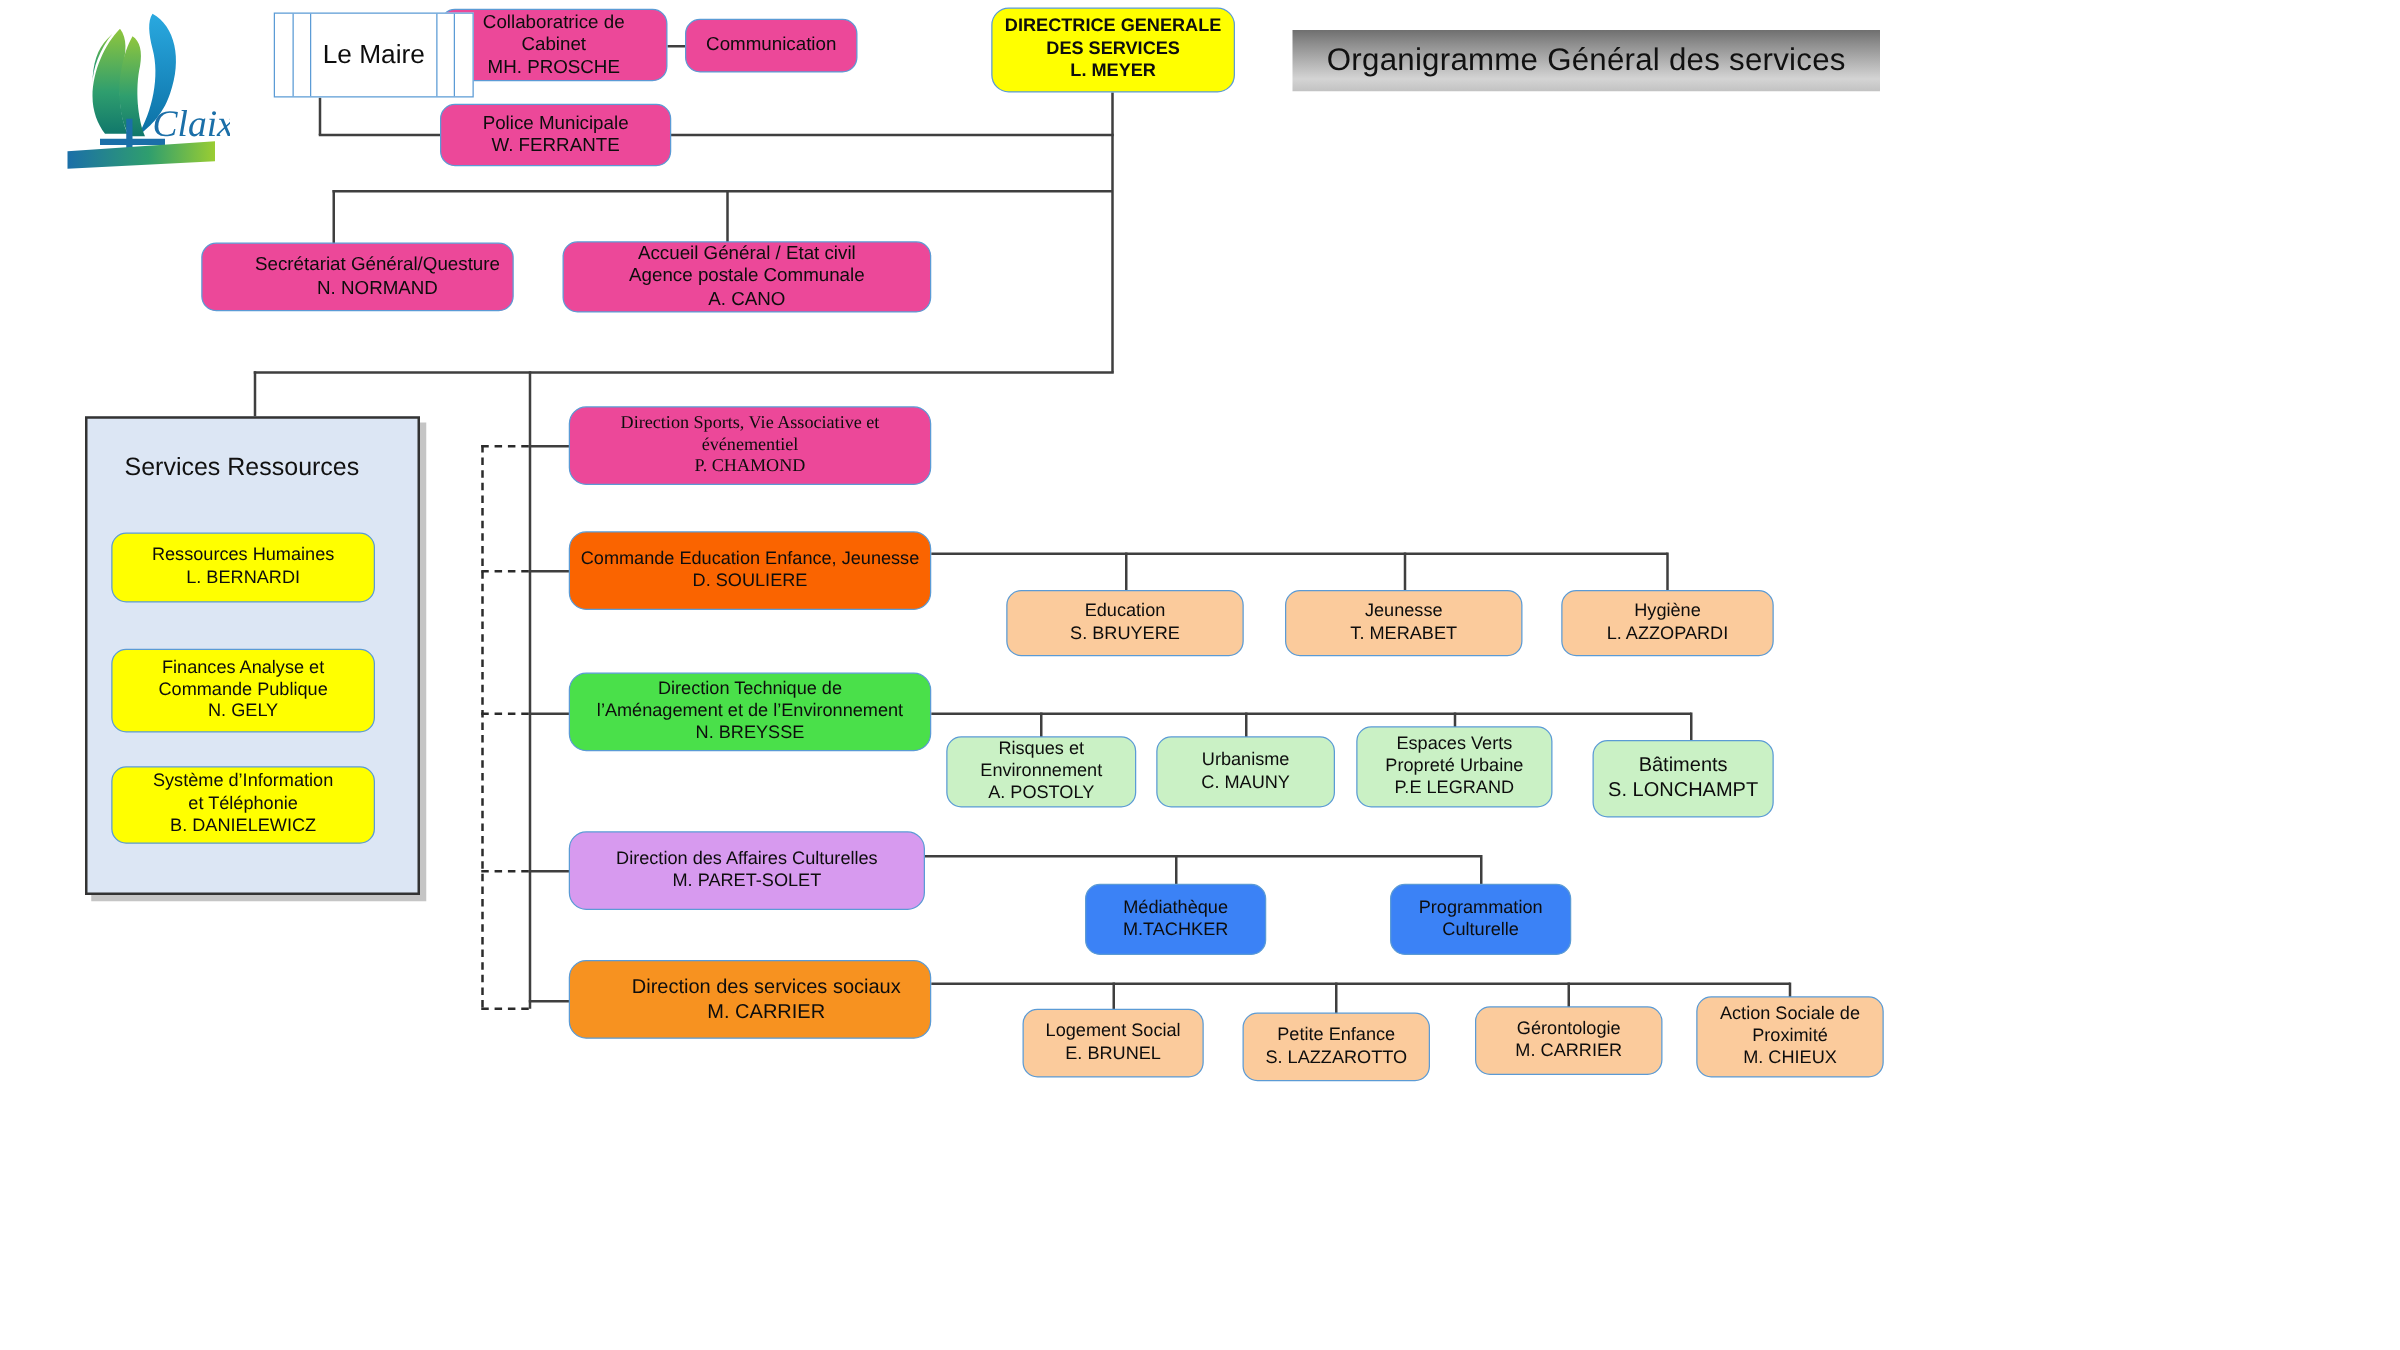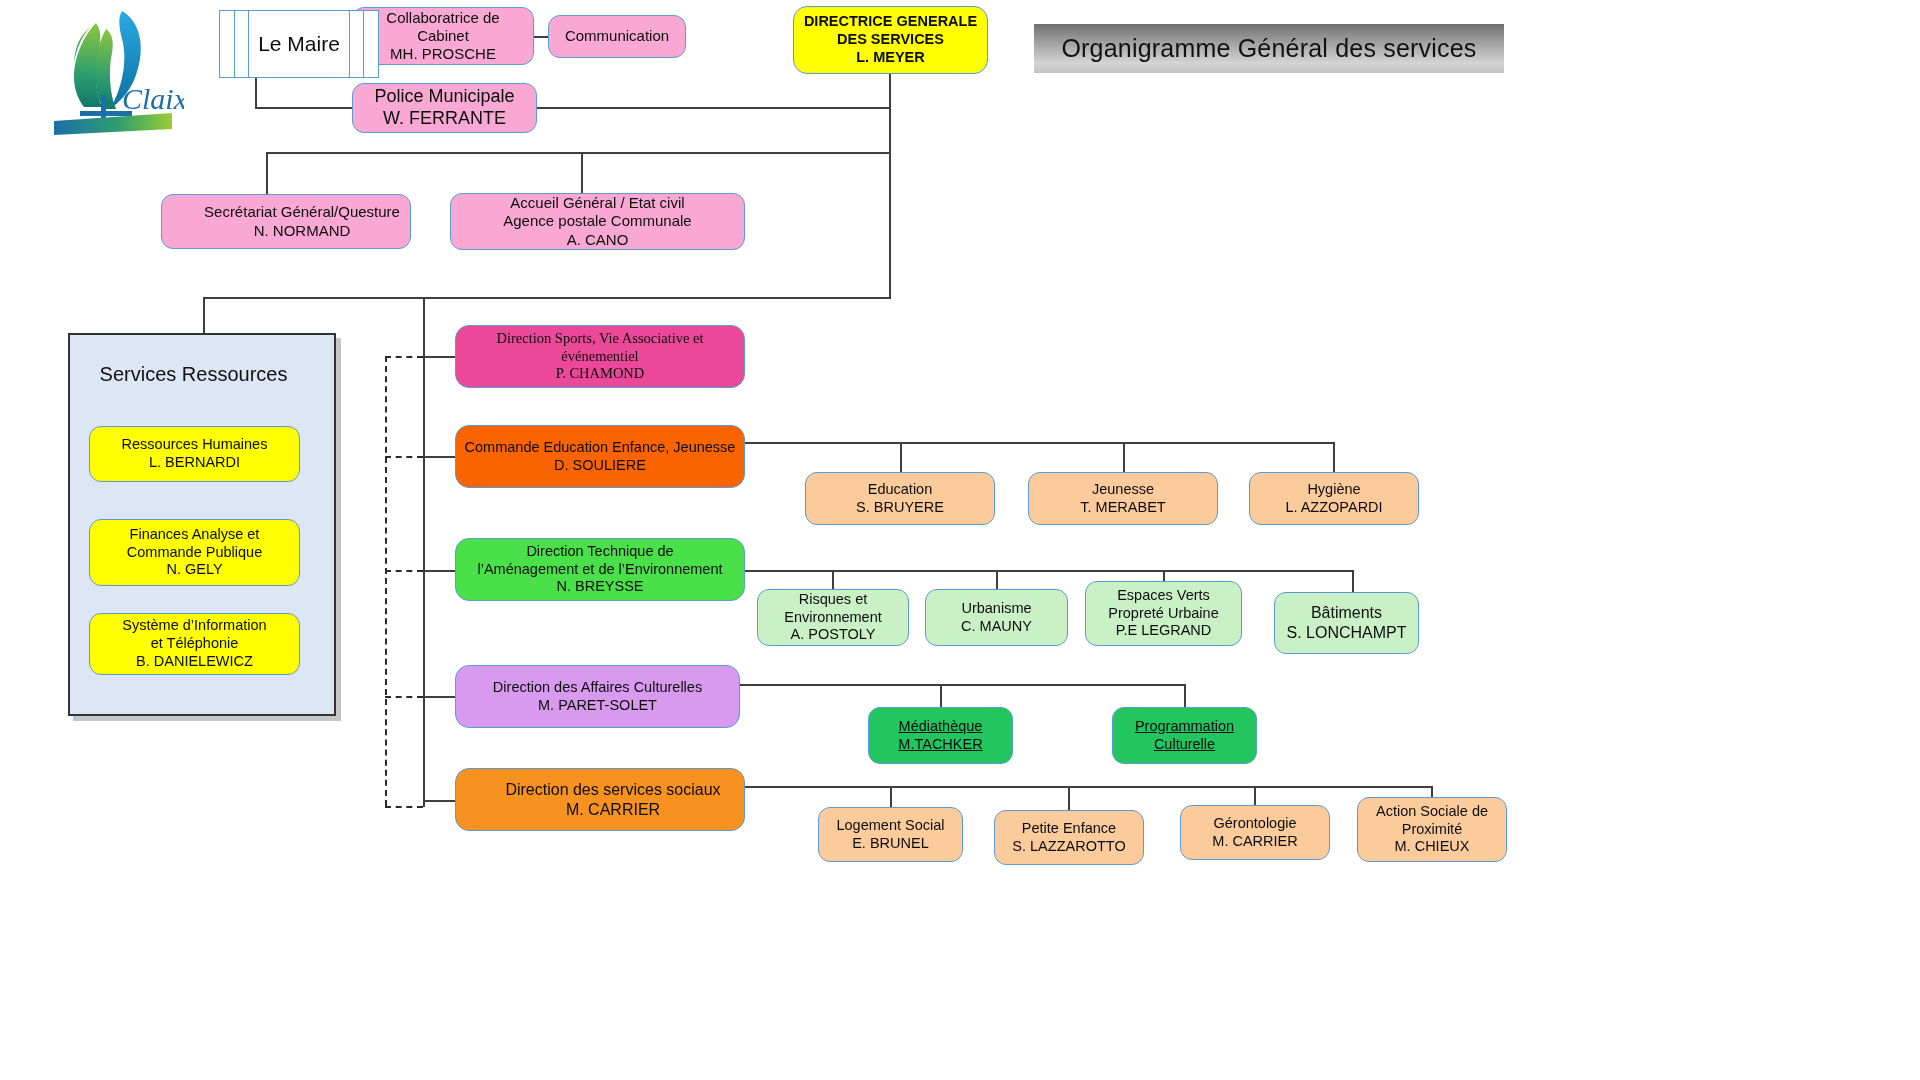--- a/index.html
+++ b/index.html
@@ -22,30 +22,30 @@
     text-align:center;
     color:#0d0d0d;
     line-height:1.22;
     white-space:pre-line;
     z-index:5;
   }
   .rounded{border-radius:12px;}
   .round-lg{border-radius:14px;}
 
   
-  .pal-lightblue{background:#f9a8d4;border:1.6px solid #5b9bd5;}
+  .pal-lightblue{background:#ec4899;border:1.6px solid #5b9bd5;}
   .pal-yellow{background:#ffff00;border:1.6px solid #5b9bd5;}
   .pal-blue{background:#ec4899;border:1.6px solid #5b9bd5;font-family:Liberation Serif, serif;}
   .pal-orangered{background:#fa6400;border:1.6px solid #5b9bd5;}
   .pal-green{background:#4ae04a;border:1.6px solid #5b9bd5;}
   .pal-purple{background:#d79aef;border:1.6px solid #5b9bd5;}
   .pal-orange{background:#f79220;border:1.6px solid #5b9bd5;}
   .pal-peach{background:#fbcb9c;border:1.6px solid #5b9bd5;}
   .pal-mintgreen{background:#caf1c5;border:1.6px solid #5b9bd5;}
-  .pal-lavender{background:#22c55e;border:1.6px solid #5b9bd5;text-decoration:underline;}
+  .pal-lavender{background:#3b82f6;border:1.6px solid #5b9bd5;}
   .pal-paleorange{background:#fbcb9c;border:1.6px solid #5b9bd5;}
 
   
   #mayor-wrap{
     position:absolute;
     left:175px;top:10px;width:160px;height:68px;
     border:1.6px solid #5b9bd5;
     background:#ffffff;
     box-sizing:border-box;
     z-index:6;
@@ -147,21 +147,21 @@
     <div class="bar b4"></div>
     <div id="mayor-label">Le Maire</div>
   </div>
 
   <div class="node rounded pal-lightblue" style="left:352px;top:7px;width:182px;height:58px;font-size:15px;">Collaboratrice de
 Cabinet
 MH. PROSCHE</div>
 
   <div class="node rounded pal-lightblue" style="left:548px;top:15px;width:138px;height:43px;font-size:15px;">Communication</div>
 
-  <div class="node rounded pal-lightblue" style="left:352px;top:83px;width:185px;height:50px;font-size:18px;">Police Municipale
+  <div class="node rounded pal-lightblue" style="left:352px;top:83px;width:185px;height:50px;font-size:15px;">Police Municipale
 W. FERRANTE</div>
 
   <div class="node round-lg pal-yellow" style="left:793px;top:6px;width:195px;height:68px;font-size:14.5px;font-weight:600;">DIRECTRICE GENERALE
 DES SERVICES
 L. MEYER</div>
 
   <div class="node rounded pal-lightblue" style="left:161px;top:194px;width:250px;height:55px;font-size:15px;padding-left:32px;">Secrétariat Général/Questure
 N. NORMAND</div>
 
   <div class="node rounded pal-lightblue" style="left:450px;top:193px;width:295px;height:57px;font-size:15px;">Accueil Général / Etat civil

